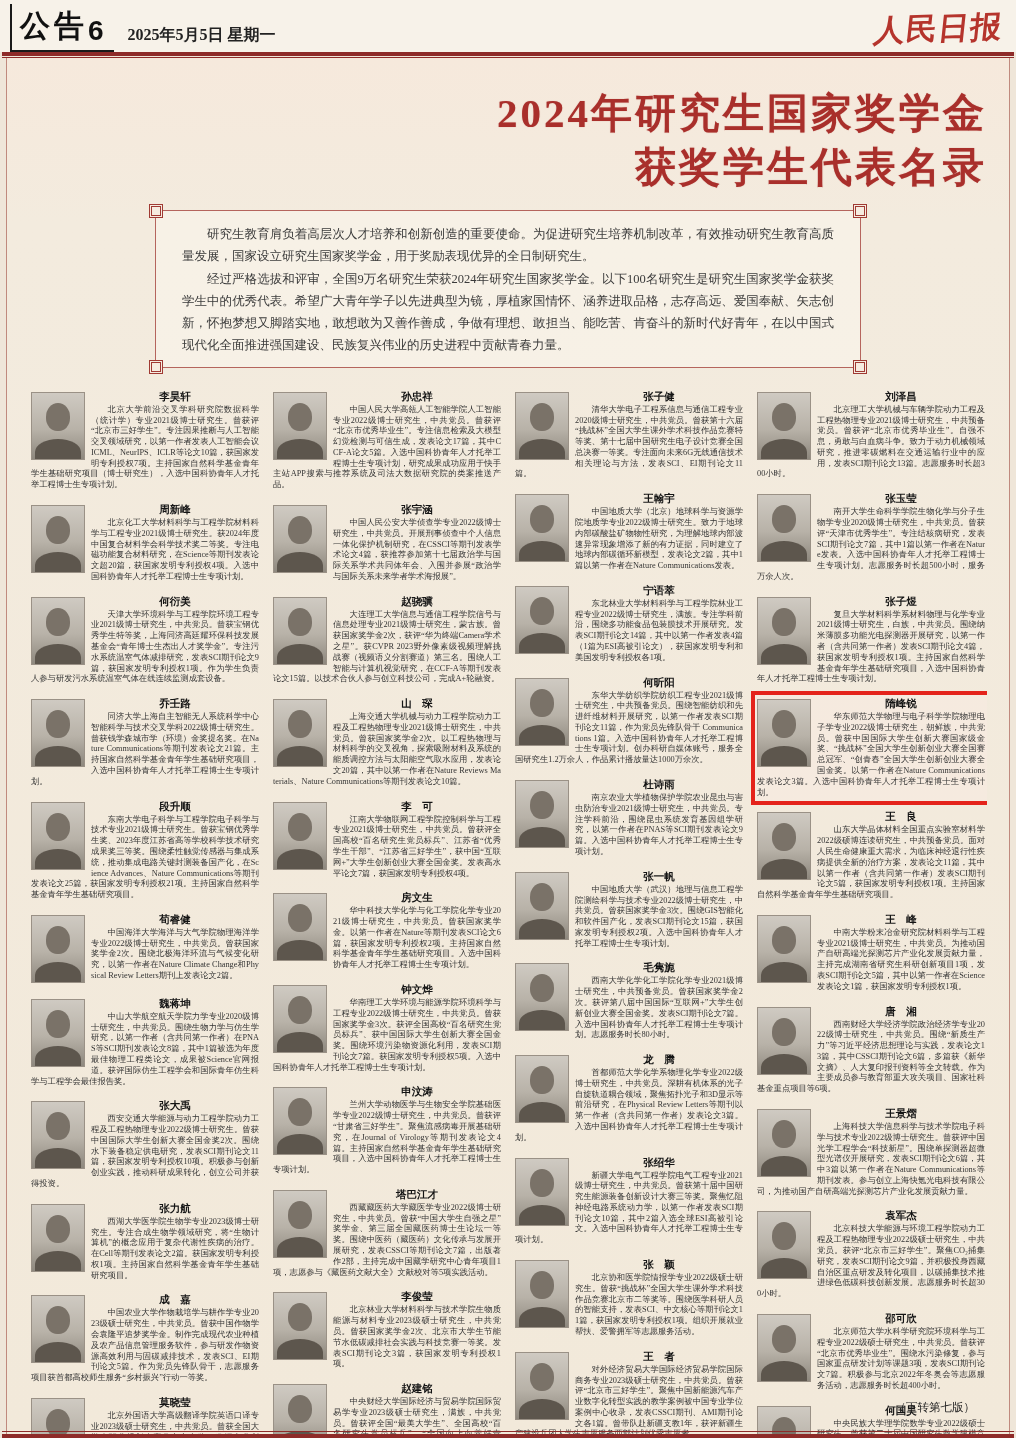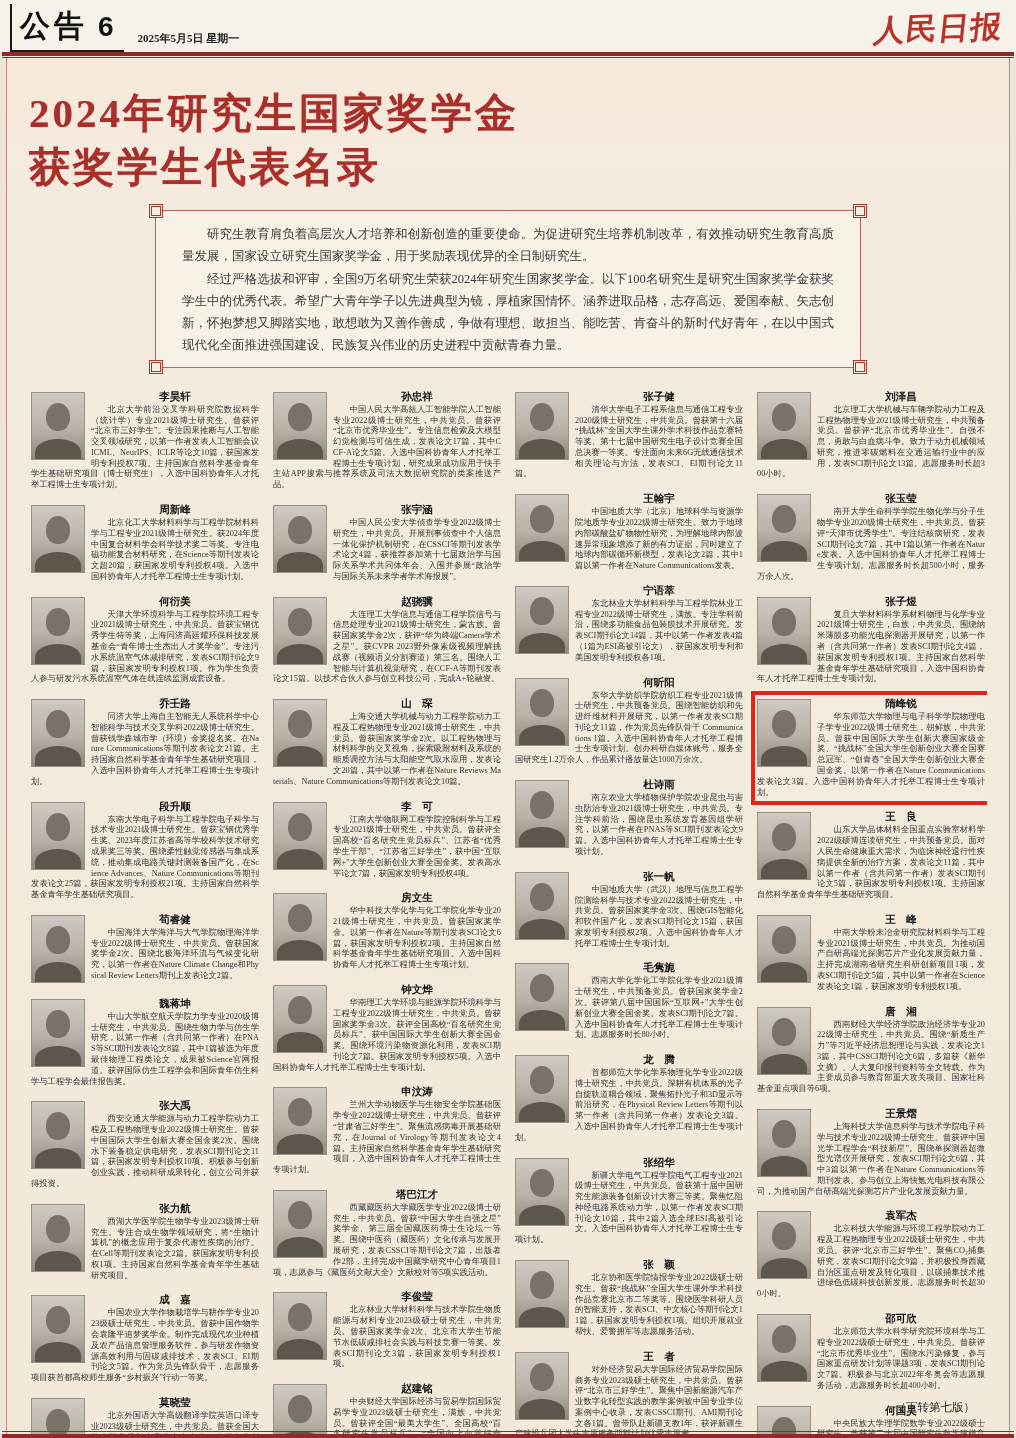--- a/index.html
+++ b/index.html
@@ -9,41 +9,41 @@
     background:#efe6d9; color:#2b2b2b; width:1016px; height:1438px;
     position:relative; overflow:hidden;
   }
   
   .top-header {
     height:52px; background:#f7f2e9; padding:8px 14px 0 10px;
     display:flex; align-items:flex-end; position:relative;
   }
   .section-wrap {
     border-left:2px solid #1a1a1a; border-bottom:2px solid #1a1a1a;
-    padding:2px 10px 3px 8px; display:flex; align-items:center; gap:10px;
+    padding:2px 10px 3px 8px; display:flex; align-items:flex-end; 
   }
   .section-label { font-family:"Liberation Sans",sans-serif; font-weight:bold; font-size:30px; letter-spacing:4px; color:#111; }
   .page-num { font-family:"Liberation Sans",sans-serif; font-weight:bold; font-size:28px; color:#111; }
-  .date-line { font-size:11px; font-weight:bold; color:#222; margin-left:14px; padding-bottom:6px; }
+  .date-line { font-size:16px; font-weight:bold; color:#222; margin-left:14px; padding-bottom:6px; }
   .masthead {
     margin-left:auto; color:#b5342c; font-size:31px; font-weight:bold;
     font-family:"DejaVu Serif",serif; transform:skewX(-8deg) rotate(-2deg);
     letter-spacing:1px; padding-bottom:2px;
   }
   
   .rule-band { height:6px; border-top:4px solid #8e2b29; border-bottom:1px solid #8e2b29; margin:0 2px; }
   .page-frame {
     position:absolute; top:58px; left:6px; right:6px; bottom:4px;
     border-left:1px solid #c08a7e; border-right:1px solid #c08a7e;
     background:linear-gradient(180deg,#f6e9dc 0%,#f3ebde 12%,#f2e9da 100%);
     padding:14px 22px 6px 22px;
   }
   .bottom-band { position:absolute; left:2px; right:2px; bottom:0; height:7px; border-top:1px solid #8e2b29; border-bottom:4px solid #8e2b29; }
   
-  .main-title { text-align:left; color:#a92f2b; font-weight:bold; line-height:1.32; margin-top:14px;
+  .main-title { text-align:right; color:#a92f2b; font-weight:bold; line-height:1.32; margin-top:14px;
     font-size:41px; letter-spacing:3px; text-shadow:0 0 1px rgba(169,47,43,.45); }
   
   .intro-box {
     width:706px; margin:16px auto 20px auto; position:relative;
     border:1px solid #b5655d; padding:12px 26px 10px 26px; background:rgba(255,252,246,.35);
   }
   .corner { position:absolute; width:14px; height:14px; border:3px double #a03a33; background:#f6ece0; }
   .corner.tl{ top:-7px; left:-7px; } .corner.tr{ top:-7px; right:-7px; }
   .corner.bl{ bottom:-7px; left:-7px; } .corner.br{ bottom:-7px; right:-7px; }
   .intro-box p { font-size:12.5px; line-height:1.78; text-align:justify; text-indent:2em; color:#3a3a3a; }

